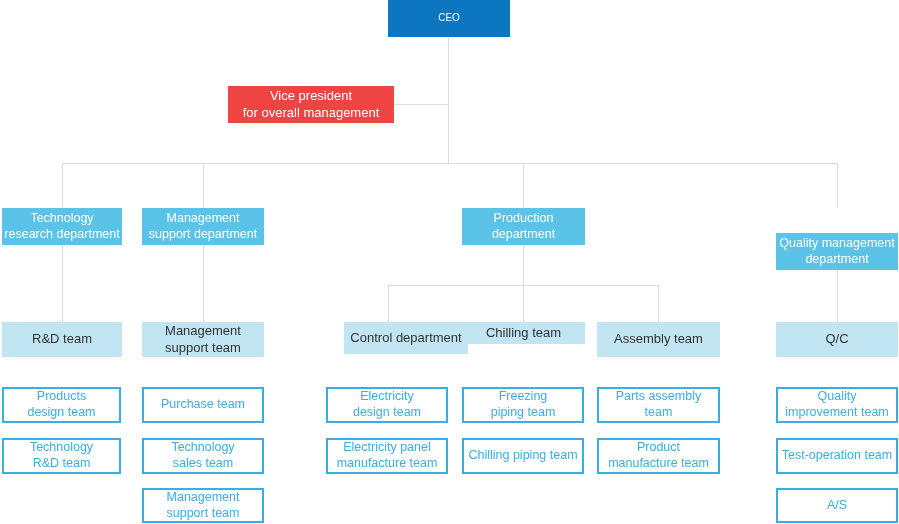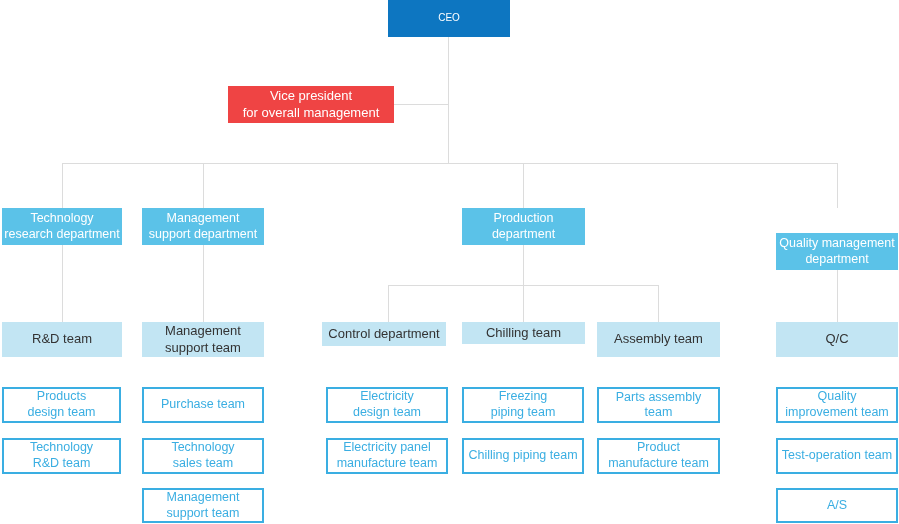--- a/index.html
+++ b/index.html
@@ -99,21 +99,21 @@
 department</span>
   </div>
 
   <div class="node team" style="left:2px; top:322px; width:120px; height:35px;">
     <span class="lbl">R&amp;D team</span>
   </div>
   <div class="node team" style="left:142px; top:322px; width:122px; height:35px;">
     <span class="lbl">Management
 support team</span>
   </div>
-  <div class="node team" style="left:322px; top:322px; width:124px; height:24px;">
+  <div class="node team" style="left:344px; top:322px; width:124px; height:32px;">
     <span class="lbl">Control department</span>
   </div>
   <div class="node team" style="left:462px; top:322px; width:123px; height:22px;">
     <span class="lbl">Chilling team</span>
   </div>
   <div class="node team" style="left:597px; top:322px; width:123px; height:35px;">
     <span class="lbl">Assembly team</span>
   </div>
   <div class="node team" style="left:776px; top:322px; width:122px; height:35px;">
     <span class="lbl">Q/C</span>
@@ -150,21 +150,21 @@
   </div>
 
   <div class="node sub" style="left:462px; top:387px; width:122px; height:36px;">
     <span class="lbl">Freezing
 piping team</span>
   </div>
   <div class="node sub" style="left:462px; top:438px; width:122px; height:36px;">
     <span class="lbl">Chilling piping team</span>
   </div>
 
-  <div class="node sub" style="left:597px; top:387px; width:123px; height:36px;align-items:flex-end;">
+  <div class="node sub" style="left:597px; top:387px; width:123px; height:36px;">
     <span class="lbl">Parts assembly
 team</span>
   </div>
   <div class="node sub" style="left:597px; top:438px; width:123px; height:36px;">
     <span class="lbl">Product
 manufacture team</span>
   </div>
 
   <div class="node sub" style="left:776px; top:387px; width:122px; height:36px;">
     <span class="lbl">Quality

